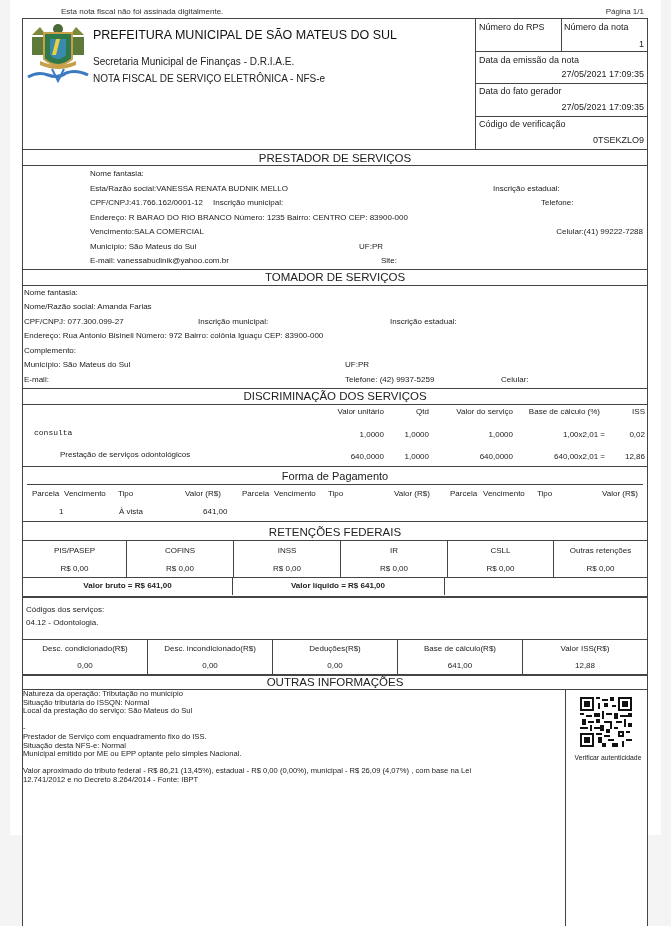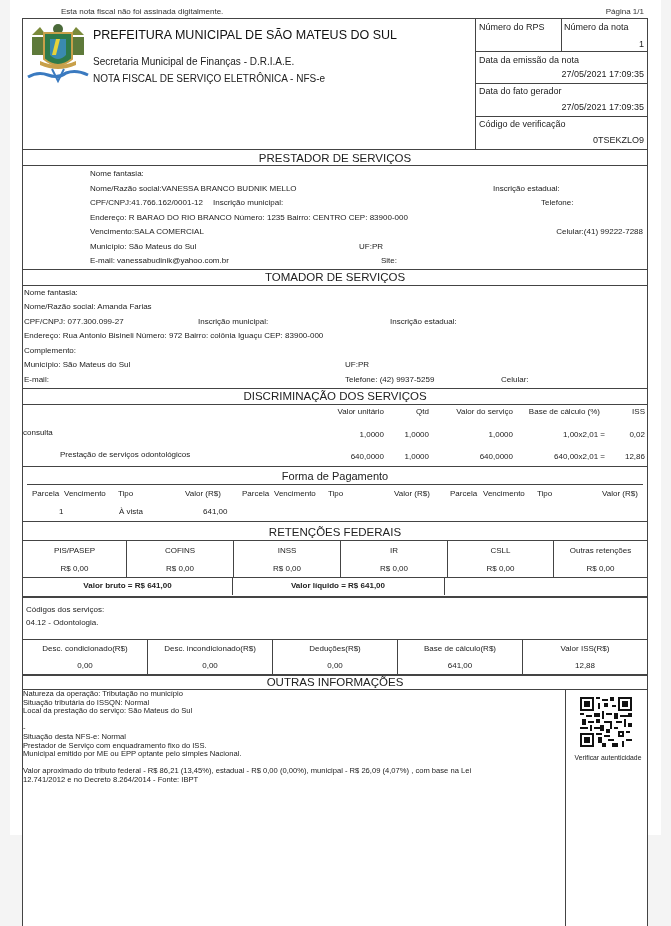--- a/index.html
+++ b/index.html
@@ -67,21 +67,21 @@
   <div class="hline" style="top:97px;"></div>
   <div class="t s9" style="left:3px;top:100px;">Código de verificação</div>
   <div class="t s9" style="right:3px;top:116px;">0TSEKZLO9</div>
 </div>
 
 <div class="box" style="left:22px;top:149px;width:626px;height:808px;">
 
   <div class="sec-title" style="top:2px;">PRESTADOR DE SERVIÇOS</div>
   <div class="hline" style="top:15px;"></div>
   <div class="t s8" style="left:67px;top:19px;">Nome fantasia:</div>
-  <div class="t s8" style="left:67px;top:34px;">Nome/Razão social:VANESSA BRANCO BUDNIK MELLO</div>
+  <div class="t s8" style="left:67px;top:34px;">Esta/Razão social:VANESSA RENATA BUDNIK MELLO</div>
   <div class="t s8" style="left:470px;top:34px;">Inscrição estadual:</div>
   <div class="t s8" style="left:67px;top:48px;">CPF/CNPJ:41.766.162/0001-12</div>
   <div class="t s8" style="left:190px;top:48px;">Inscrição municipal:</div>
   <div class="t s8" style="left:518px;top:48px;">Telefone:</div>
   <div class="t s8" style="left:67px;top:63px;">Endereço: R BARAO DO RIO BRANCO Número: 1235 Bairro: CENTRO CEP: 83900-000</div>
   <div class="t s8" style="left:67px;top:77px;">Vencimento:SALA  COMERCIAL</div>
   <div class="t s8" style="right:4px;top:77px;">Celular:(41) 99222-7288</div>
   <div class="t s8" style="left:67px;top:92px;">Município:  São Mateus do Sul</div>
   <div class="t s8" style="left:336px;top:92px;">UF:PR</div>
   <div class="t s8" style="left:67px;top:106px;">E-mail:  vanessabudinik@yahoo.com.br</div>
@@ -106,21 +106,21 @@
 
   <div class="sec-title" style="top:240px;">DISCRIMINAÇÃO DOS SERVIÇOS</div>
   <div class="hline" style="top:254px;"></div>
   <div class="t s8 right" style="right:263px;top:257px;">Valor unitário</div>
   <div class="t s8 right" style="right:218px;top:257px;">Qtd</div>
   <div class="t s8 right" style="right:134px;top:257px;">Valor do serviço</div>
   <div class="t s8 right" style="right:47px;top:257px;">Base de cálculo  (%)</div>
   <div class="t s8 right" style="right:2px;top:257px;">ISS</div>
 
   <div>
-    <div class="t s8" style="left:0;top:278px;">consulta</div>
+    <div class="t s8" style="left:11px;top:278px;font-family:Liberation Mono, monospace;">consulta</div>
     <div class="t s8 right" style="right:263px;top:280px;">1,0000</div>
     <div class="t s8 right" style="right:218px;top:280px;">1,0000</div>
     <div class="t s8 right" style="right:134px;top:280px;">1,0000</div>
     <div class="t s8 right" style="right:42px;top:280px;">1,00x2,01 =</div>
     <div class="t s8 right" style="right:2px;top:280px;">0,02</div>
   </div>
   <div>
     <div class="t s8" style="left:10px;top:300px;margin-left:27px;">Prestação de serviços odontológicos</div>
     <div class="t s8 right" style="right:263px;top:302px;">640,0000</div>
     <div class="t s8 right" style="right:218px;top:302px;">1,0000</div>
@@ -213,22 +213,22 @@
   <div class="hline" style="top:524px;border-top-width:2px;"></div>
 
   <div class="sec-title" style="top:526px;">OUTRAS INFORMAÇÕES</div>
   <div class="hline" style="top:539px;"></div>
   <div style="position:absolute;left:0;top:540px;width:540px;font-size:7.6px;line-height:8.6px;">
     <div>Natureza da operação: Tributação no município</div>
     <div>Situação tributária do ISSQN: Normal</div>
     <div>Local da prestação do serviço: São Mateus do Sul</div>
     <div style="height:8.6px;"></div>
     <div style="height:8.6px;">-</div>
+    <div>Prestador de Serviço com enquadramento fixo do ISS.</div>
     <div>Situação desta NFS-e: Normal</div>
-    <div>Prestador de Serviço com enquadramento fixo do ISS.</div>
     <div>Municipal emitido por ME ou EPP optante pelo simples Nacional.</div>
     <div style="height:8.6px;"></div>
     <div>Valor aproximado do tributo federal - R$ 86,21 (13,45%), estadual - R$ 0,00 (0,00%), municipal - R$ 26,09 (4,07%) , com base na Lei</div>
     <div>12.741/2012 e no Decreto 8.264/2014 - Fonte: IBPT</div>
   </div>
   <div class="vline" style="left:542px;top:539px;"></div>
   <div style="position:absolute;left:557px;top:547px;width:52px;height:50px;">
     <svg width="52" height="50" viewBox="0 0 26 25" shape-rendering="crispEdges">
       <rect width="26" height="25" fill="#fff"></rect>
       <g fill="#111">

